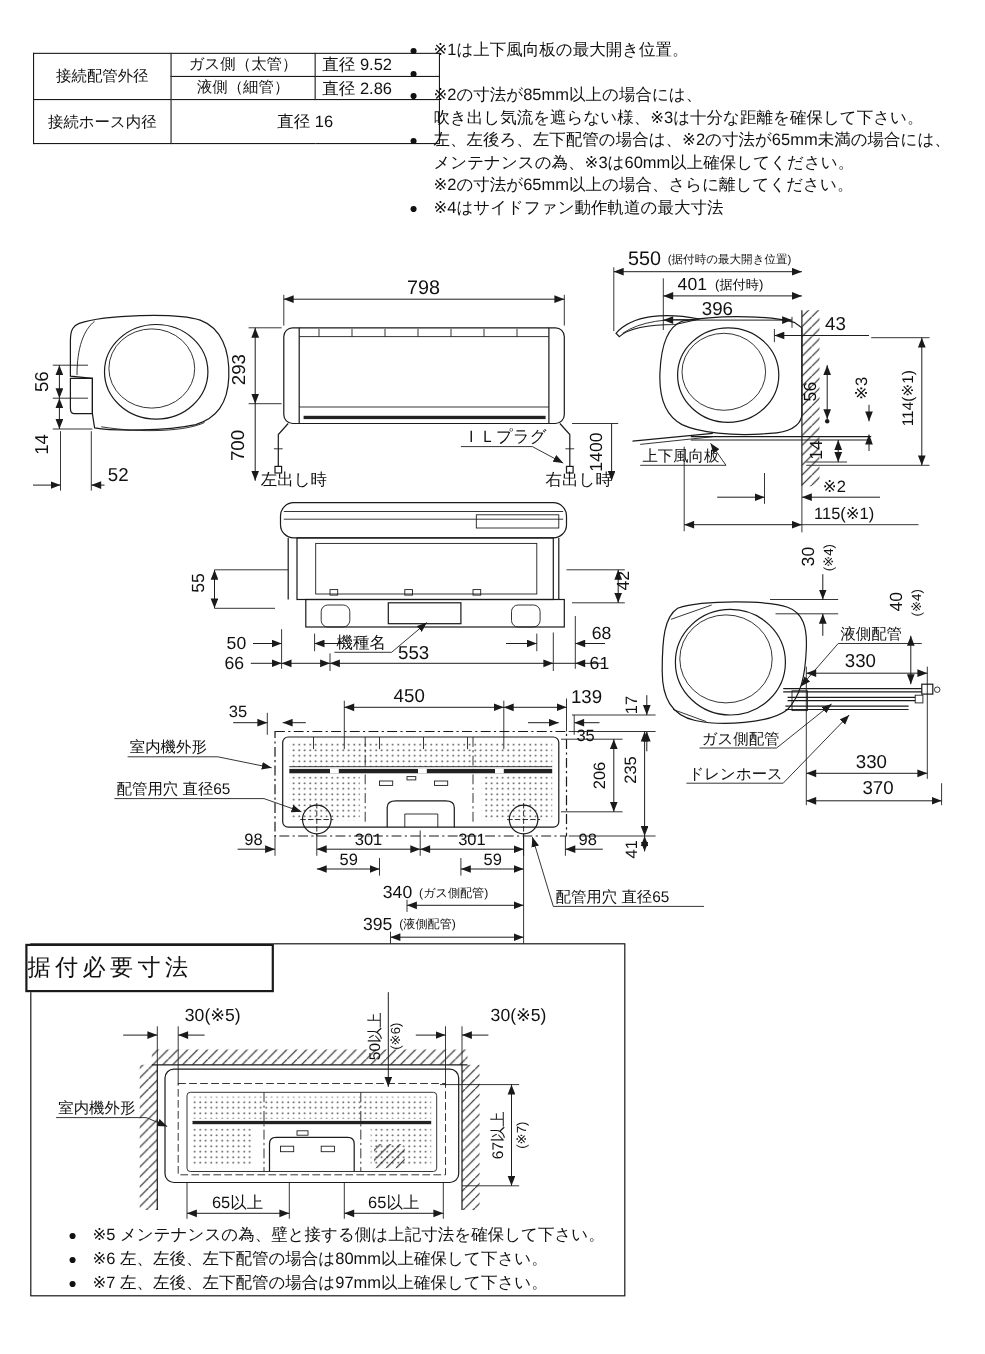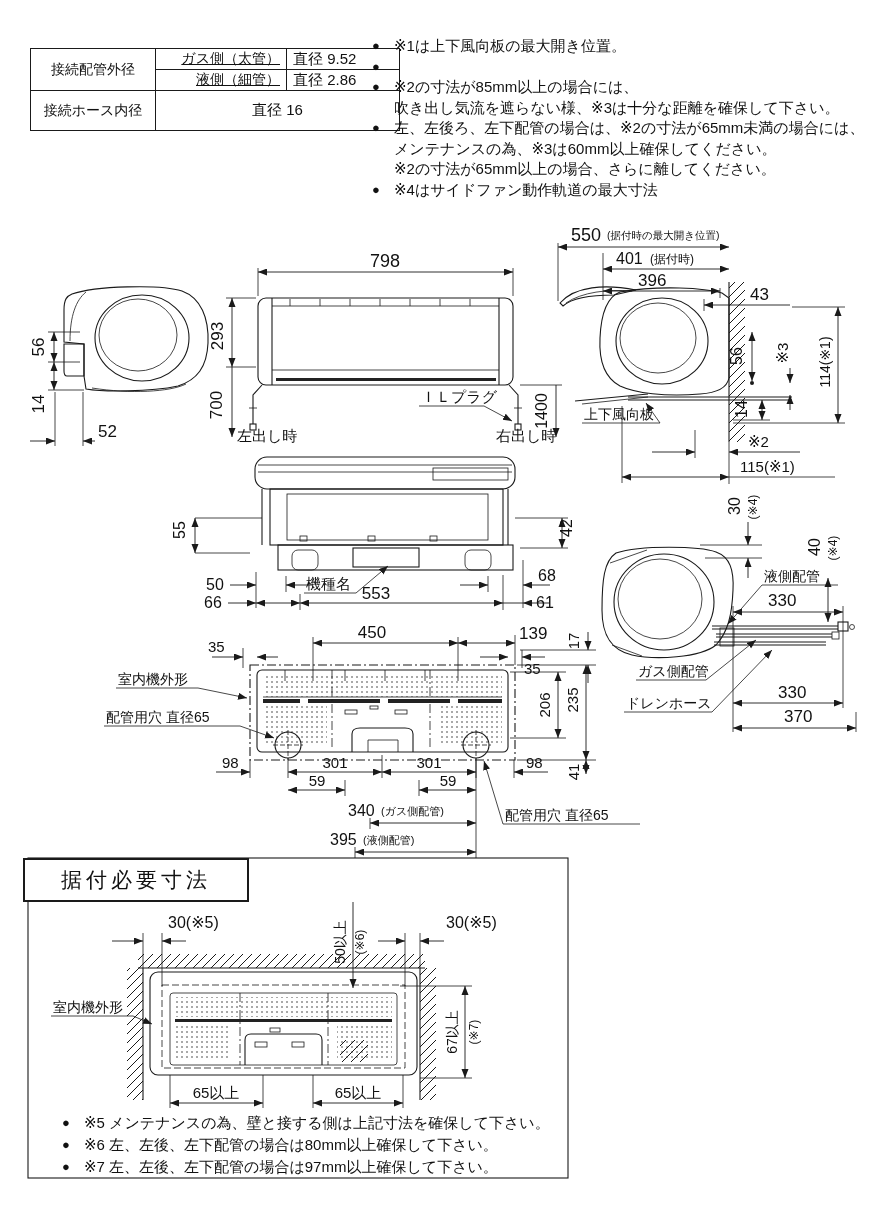--- a/index.html
+++ b/index.html
@@ -3,31 +3,31 @@
 <meta charset="utf-8">
 <style>
   html,body{margin:0;padding:0;background:#fff;}
   #page{position:relative;width:895px;height:1231px;background:#fff;overflow:hidden;
         font-family:"Liberation Sans","DejaVu Sans",sans-serif;color:#111;}
   #art{position:absolute;left:0;top:0;}
   
   .spec{position:absolute;left:30px;top:48px;border-collapse:collapse;}
   .spec td{border:1.5px solid #1a1a1a;font-size:14px;padding:0 6px;text-align:center;color:#111;}
   .spec .lab{width:112px;}
-  .spec .mid{width:118px;text-align:right;text-decoration:underline;}
+  .spec .mid{width:118px;text-align:center;}
   .spec .val{width:100px;text-align:left;font-size:15px;}
   .spec tr{height:21px;}
   .spec tr.tall{height:40px;margin-top:40px;}
   
   .notes{position:absolute;left:372px;top:36px;width:520px;font-size:15px;line-height:20.5px;}
   .nline{display:flex;}
   .nb{width:22px;flex:0 0 22px;font-size:13px;}
   
   .tab{position:absolute;left:23px;top:858px;width:222px;height:40px;border:2px solid #1a1a1a;
-       background:#fff;font-size:21px;letter-spacing:4px;text-align:center;line-height:40px;}
+       background:#fff;font-size:21px;letter-spacing:4px;text-align:left;line-height:40px;}
   
   .inotes{position:absolute;left:62px;top:1112px;width:500px;font-size:15px;line-height:22px;}
   
   text{font-family:"Liberation Sans","DejaVu Sans",sans-serif;fill:#111;}
   .t18{font-size:18px}.t17{font-size:17px}.t16{font-size:16px}.t15{font-size:15px}
   .t14{font-size:14px}.t12{font-size:12px}.t11{font-size:11px}.t10{font-size:10.5px}
   .ln{stroke:#1a1a1a;stroke-width:1.1;fill:none;}
   .thn{stroke:#1a1a1a;stroke-width:.8;fill:none;}
   .dim{stroke:#1a1a1a;stroke-width:.9;fill:none;}
   .dd{stroke-dasharray:9 3 2 3;}

